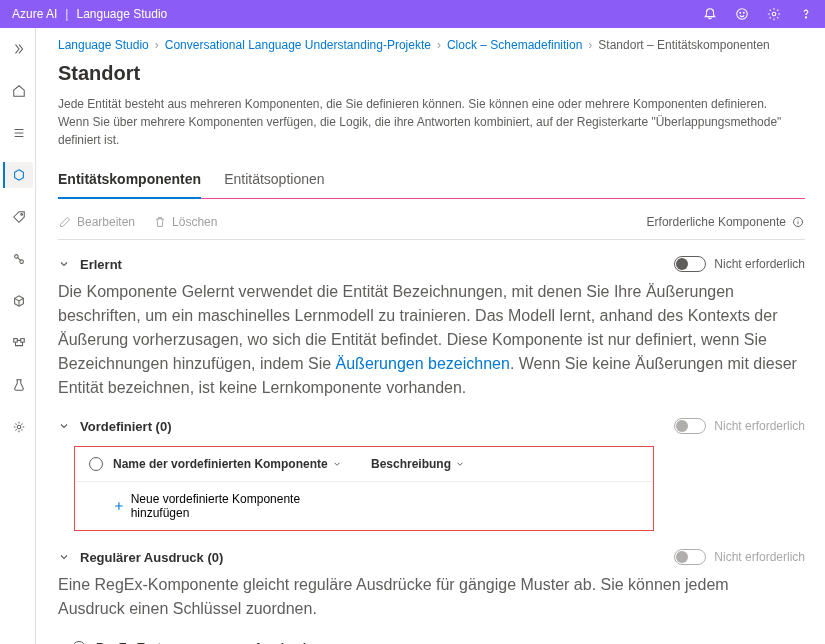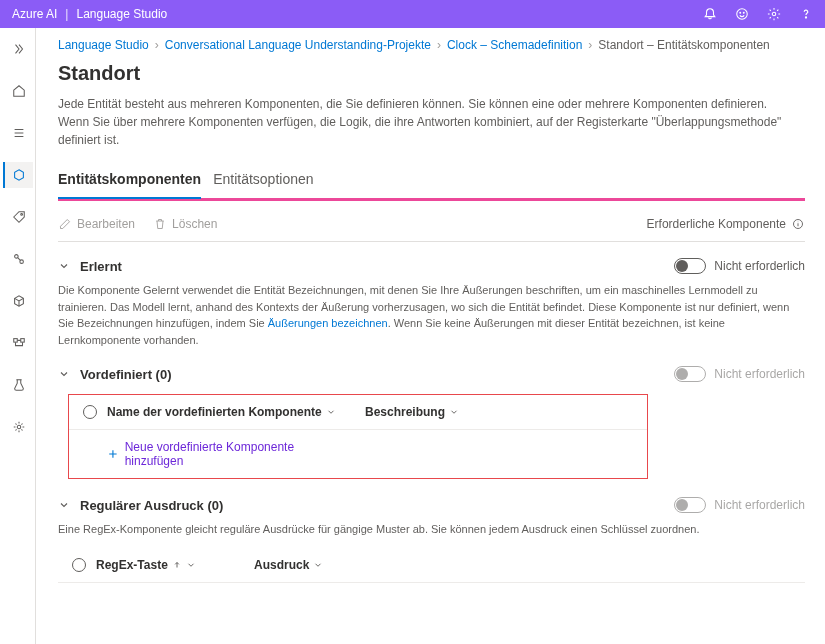--- a/index.html
+++ b/index.html
@@ -12,44 +12,44 @@
   .layout { display: flex; height: calc(100% - 28px); }
   .sidenav { width: 36px; border-right: 1px solid #e1dfdd; display: flex; flex-direction: column; align-items: center; padding-top: 8px; gap: 16px; color: #605e5c; }
   .sidenav .nav-item { width: 30px; height: 26px; display: flex; align-items: center; justify-content: center; cursor: pointer; border-left: 2px solid transparent;}
   .sidenav .nav-item.active { border-left-color: #0078d4; background: #f3f2f1; color:#0078d4;}
   .main { flex: 1; padding: 10px 20px 0 22px; overflow-y: auto; }
   .breadcrumb { font-size: 12px; color: #605e5c; display: flex; align-items: center; flex-wrap: wrap; gap: 4px; margin-bottom: 10px;}
   .breadcrumb a { color: #0078d4; text-decoration: none; }
   .breadcrumb .bc-sep { color: #a19f9d; margin: 0 2px;}
   h1 { font-size: 20px; font-weight: 600; margin: 6px 0 10px; }
   .desc { font-size: 12px; color: #605e5c; line-height: 1.5; margin-bottom: 14px; max-width: 740px;}
-  .tabs { display: flex; gap: 12px; border-bottom: 3px solid #ec4899; margin-bottom: 10px;}
+  .tabs { display: flex; gap: 23px; border-bottom: 1px solid #ec4899; margin-bottom: 10px;}
   .tab { padding: 8px 0 10px; font-size: 14px; color: #605e5c; cursor: pointer; }
   .tab.active { color: #323130; font-weight: 600; border-bottom: 2px solid #0078d4; margin-bottom: -1px;}
   .toolbar { display: flex; align-items: center; gap: 18px; padding: 6px 0 10px; border-bottom: 1px solid #e1dfdd; margin-bottom: 12px; font-size: 12px; color: #a19f9d;}
   .toolbar .tool { display: flex; align-items: center; gap: 5px; cursor: not-allowed;}
   .toolbar .right { margin-left: auto; color: #605e5c; display: flex; align-items: flex-start; gap: 5px;}
   .section { margin-bottom: 14px; }
   .section-head { display: flex; align-items: center; gap: 10px; padding: 4px 0; }
   .section-head .label { font-weight: 600; font-size: 13px; }
   .section-head .chev { color: #605e5c; cursor: pointer; }
   .toggle-wrap { margin-left: auto; display: flex; align-items: center; gap: 8px; font-size: 12px; color: #605e5c;}
   .toggle { width: 32px; height: 16px; border-radius: 10px; border: 1px solid #605e5c; position: relative; background:#fff;}
   .toggle.disabled { opacity: .5; }
   .toggle .thumb { position: absolute; top: 1px; left: 1px; width: 12px; height: 12px; border-radius: 50%; background: #605e5c; }
-  .section-body { font-size: 11px; color: #605e5c; line-height: 1.5; margin: 4px 0 10px; max-width: 740px;}
+  .section-body { font-size: 16px; color: #605e5c; line-height: 1.5; margin: 4px 0 10px; max-width: 740px;}
   .section-body a { color: #0078d4; text-decoration: none; }
-  .boxed { border: 1px solid #e8484c; padding: 0; margin: 8px 10px 14px; width: 580px;}
+  .boxed { border: 1px solid #e8484c; padding: 0; margin: 8px 16px 14px; width: 580px;}
   .table-head, .table-sub { display: flex; align-items: center; padding: 10px 14px; gap: 12px; font-size: 12px;}
   .table-head { border-bottom: 1px solid #edebe9; }
   .col1 { width: 270px; display: flex; align-items: center; gap: 10px;}
   .col2 { display: flex; align-items: center; gap: 6px; justify-content: space-between;}
   .radio { width: 14px; height: 14px; border: 1px solid #605e5c; border-radius: 50%; display:inline-block;}
   .headlabel { font-weight: 600; display:flex; align-items:center; gap:4px;}
-  .add-link { color: #6d28d9; display: flex; align-items: center; gap: 6px; cursor:pointer;}
+  .add-link { color: #000000; display: flex; align-items: center; gap: 6px; cursor:pointer;}
   .no-elements { text-align: center; font-size: 12px; color: #605e5c; margin: 4px 0 14px;}
   svg { display: block; }
 </style>
 </head>
 <body>
 
 <div class="topbar">
   <span class="brand">Azure AI</span>
   <span class="sep">|</span>
   <span>Language Studio</span>

